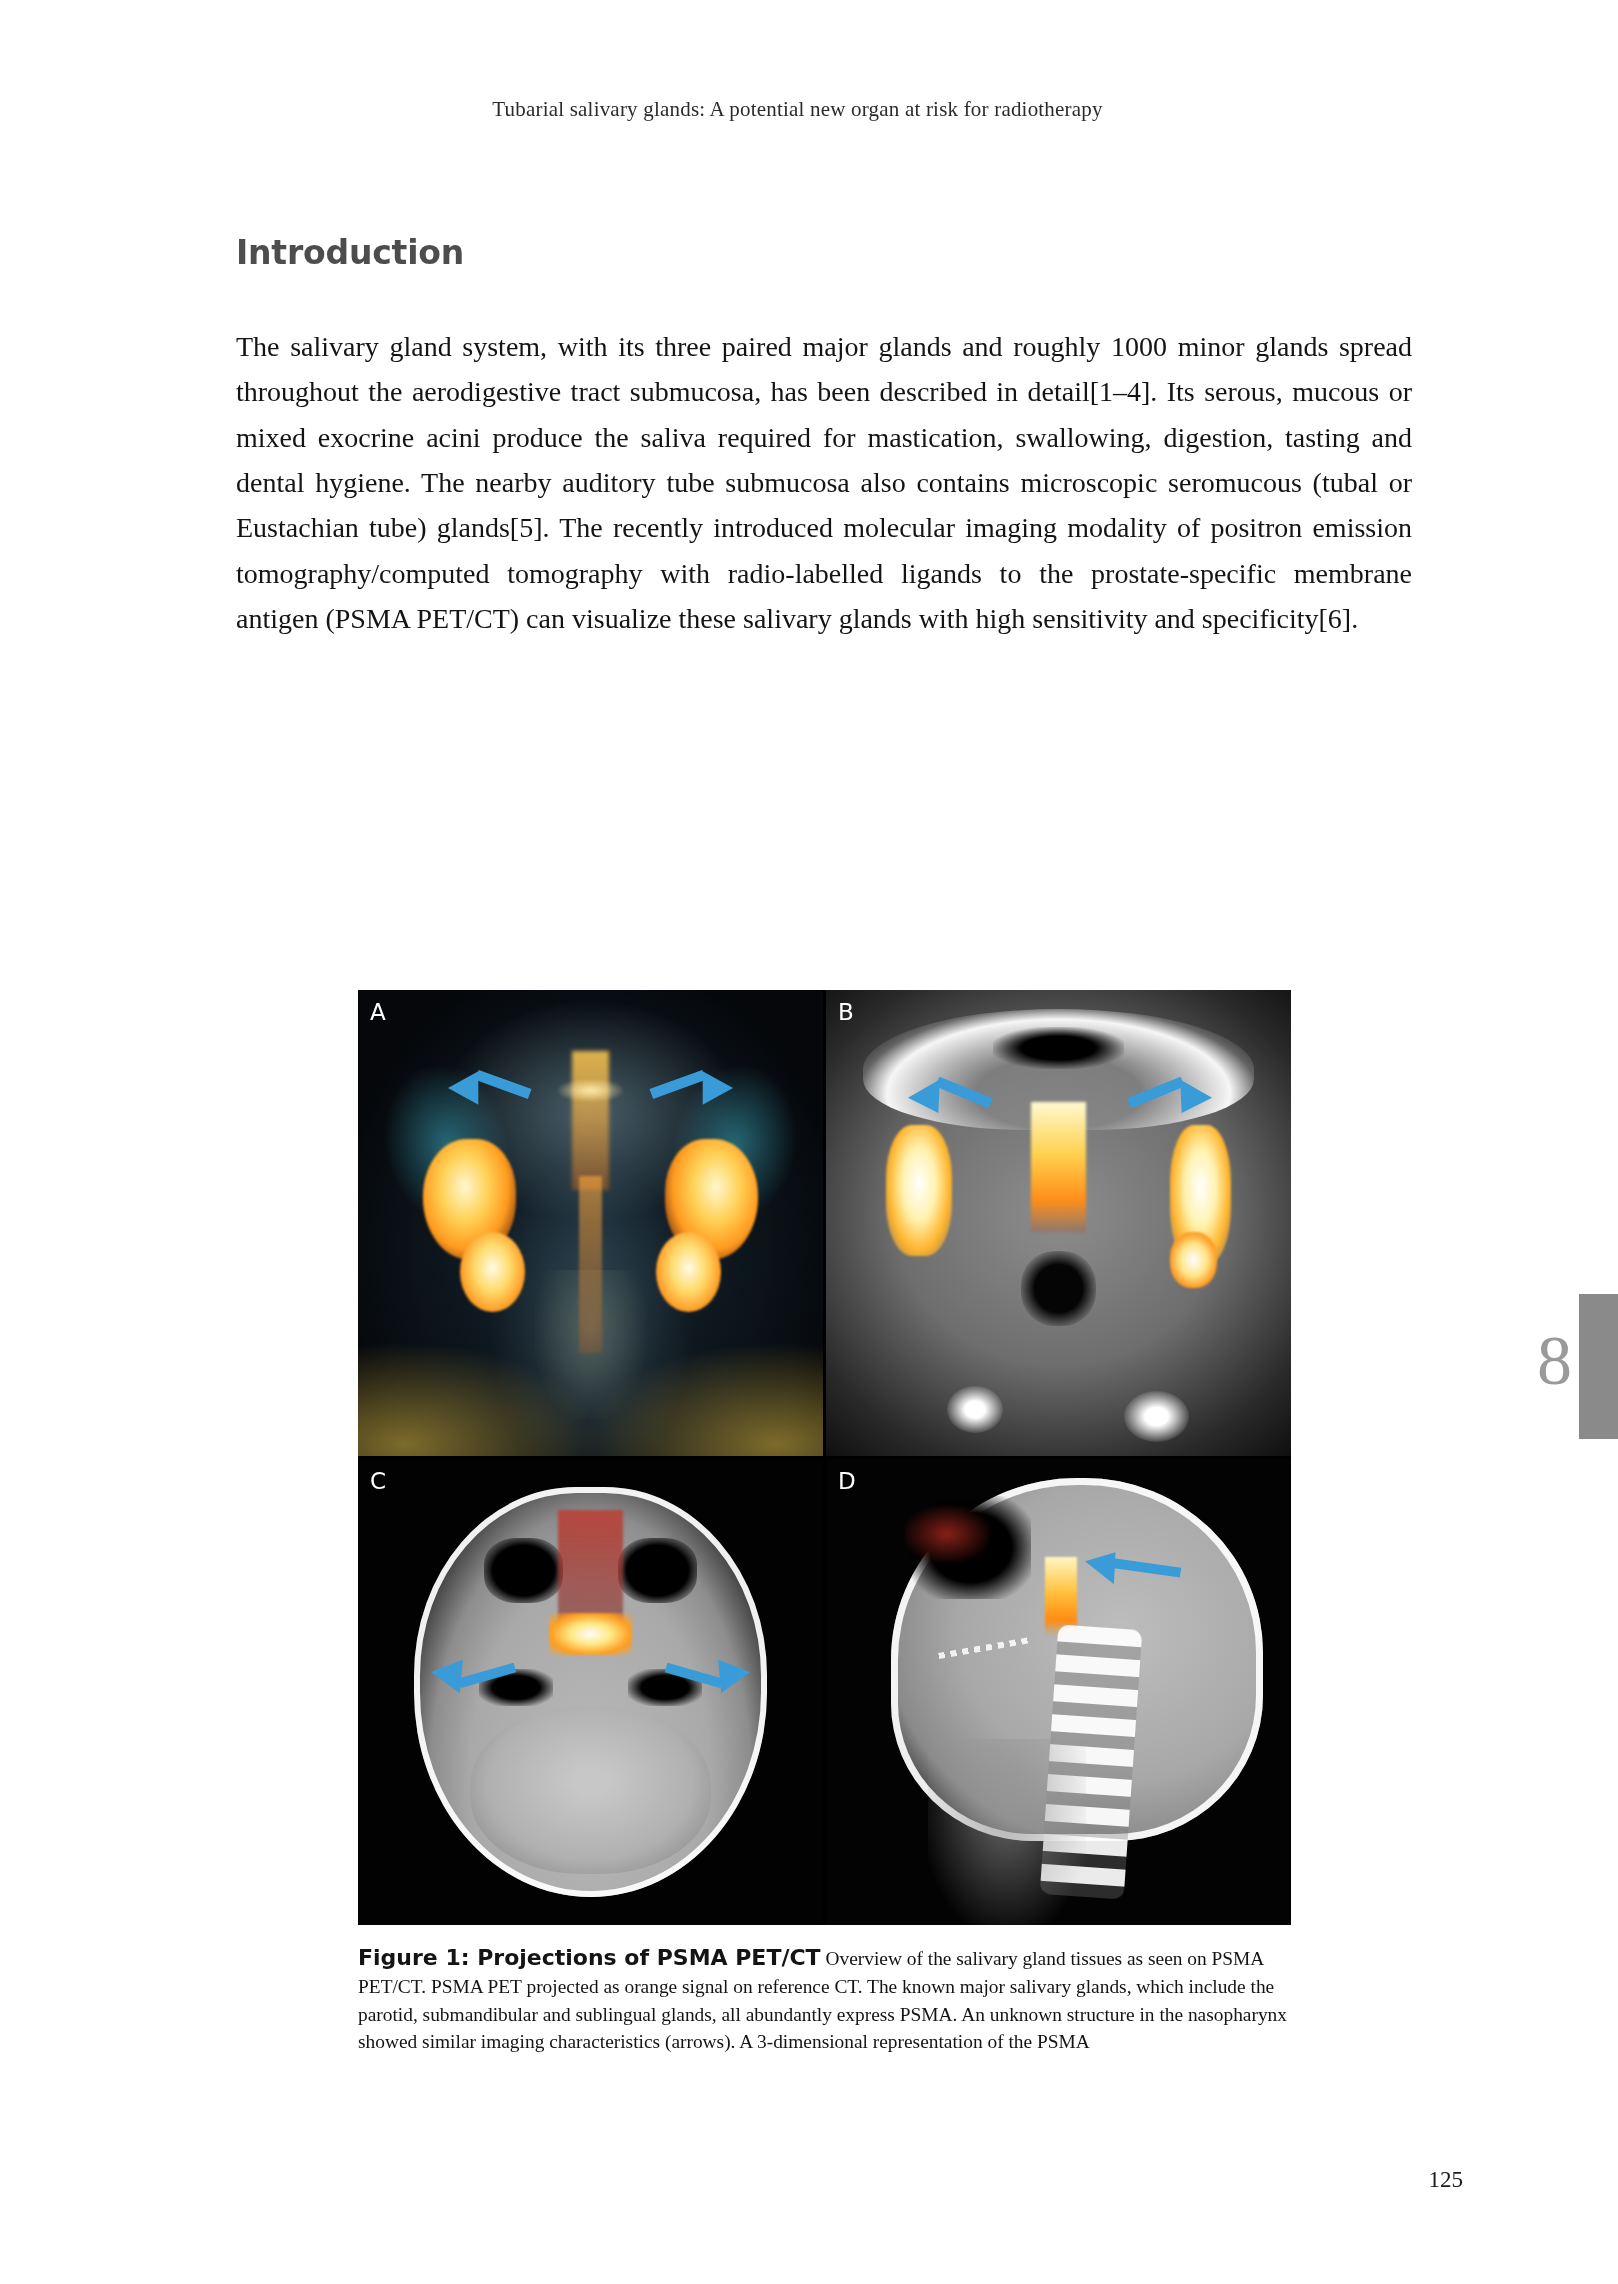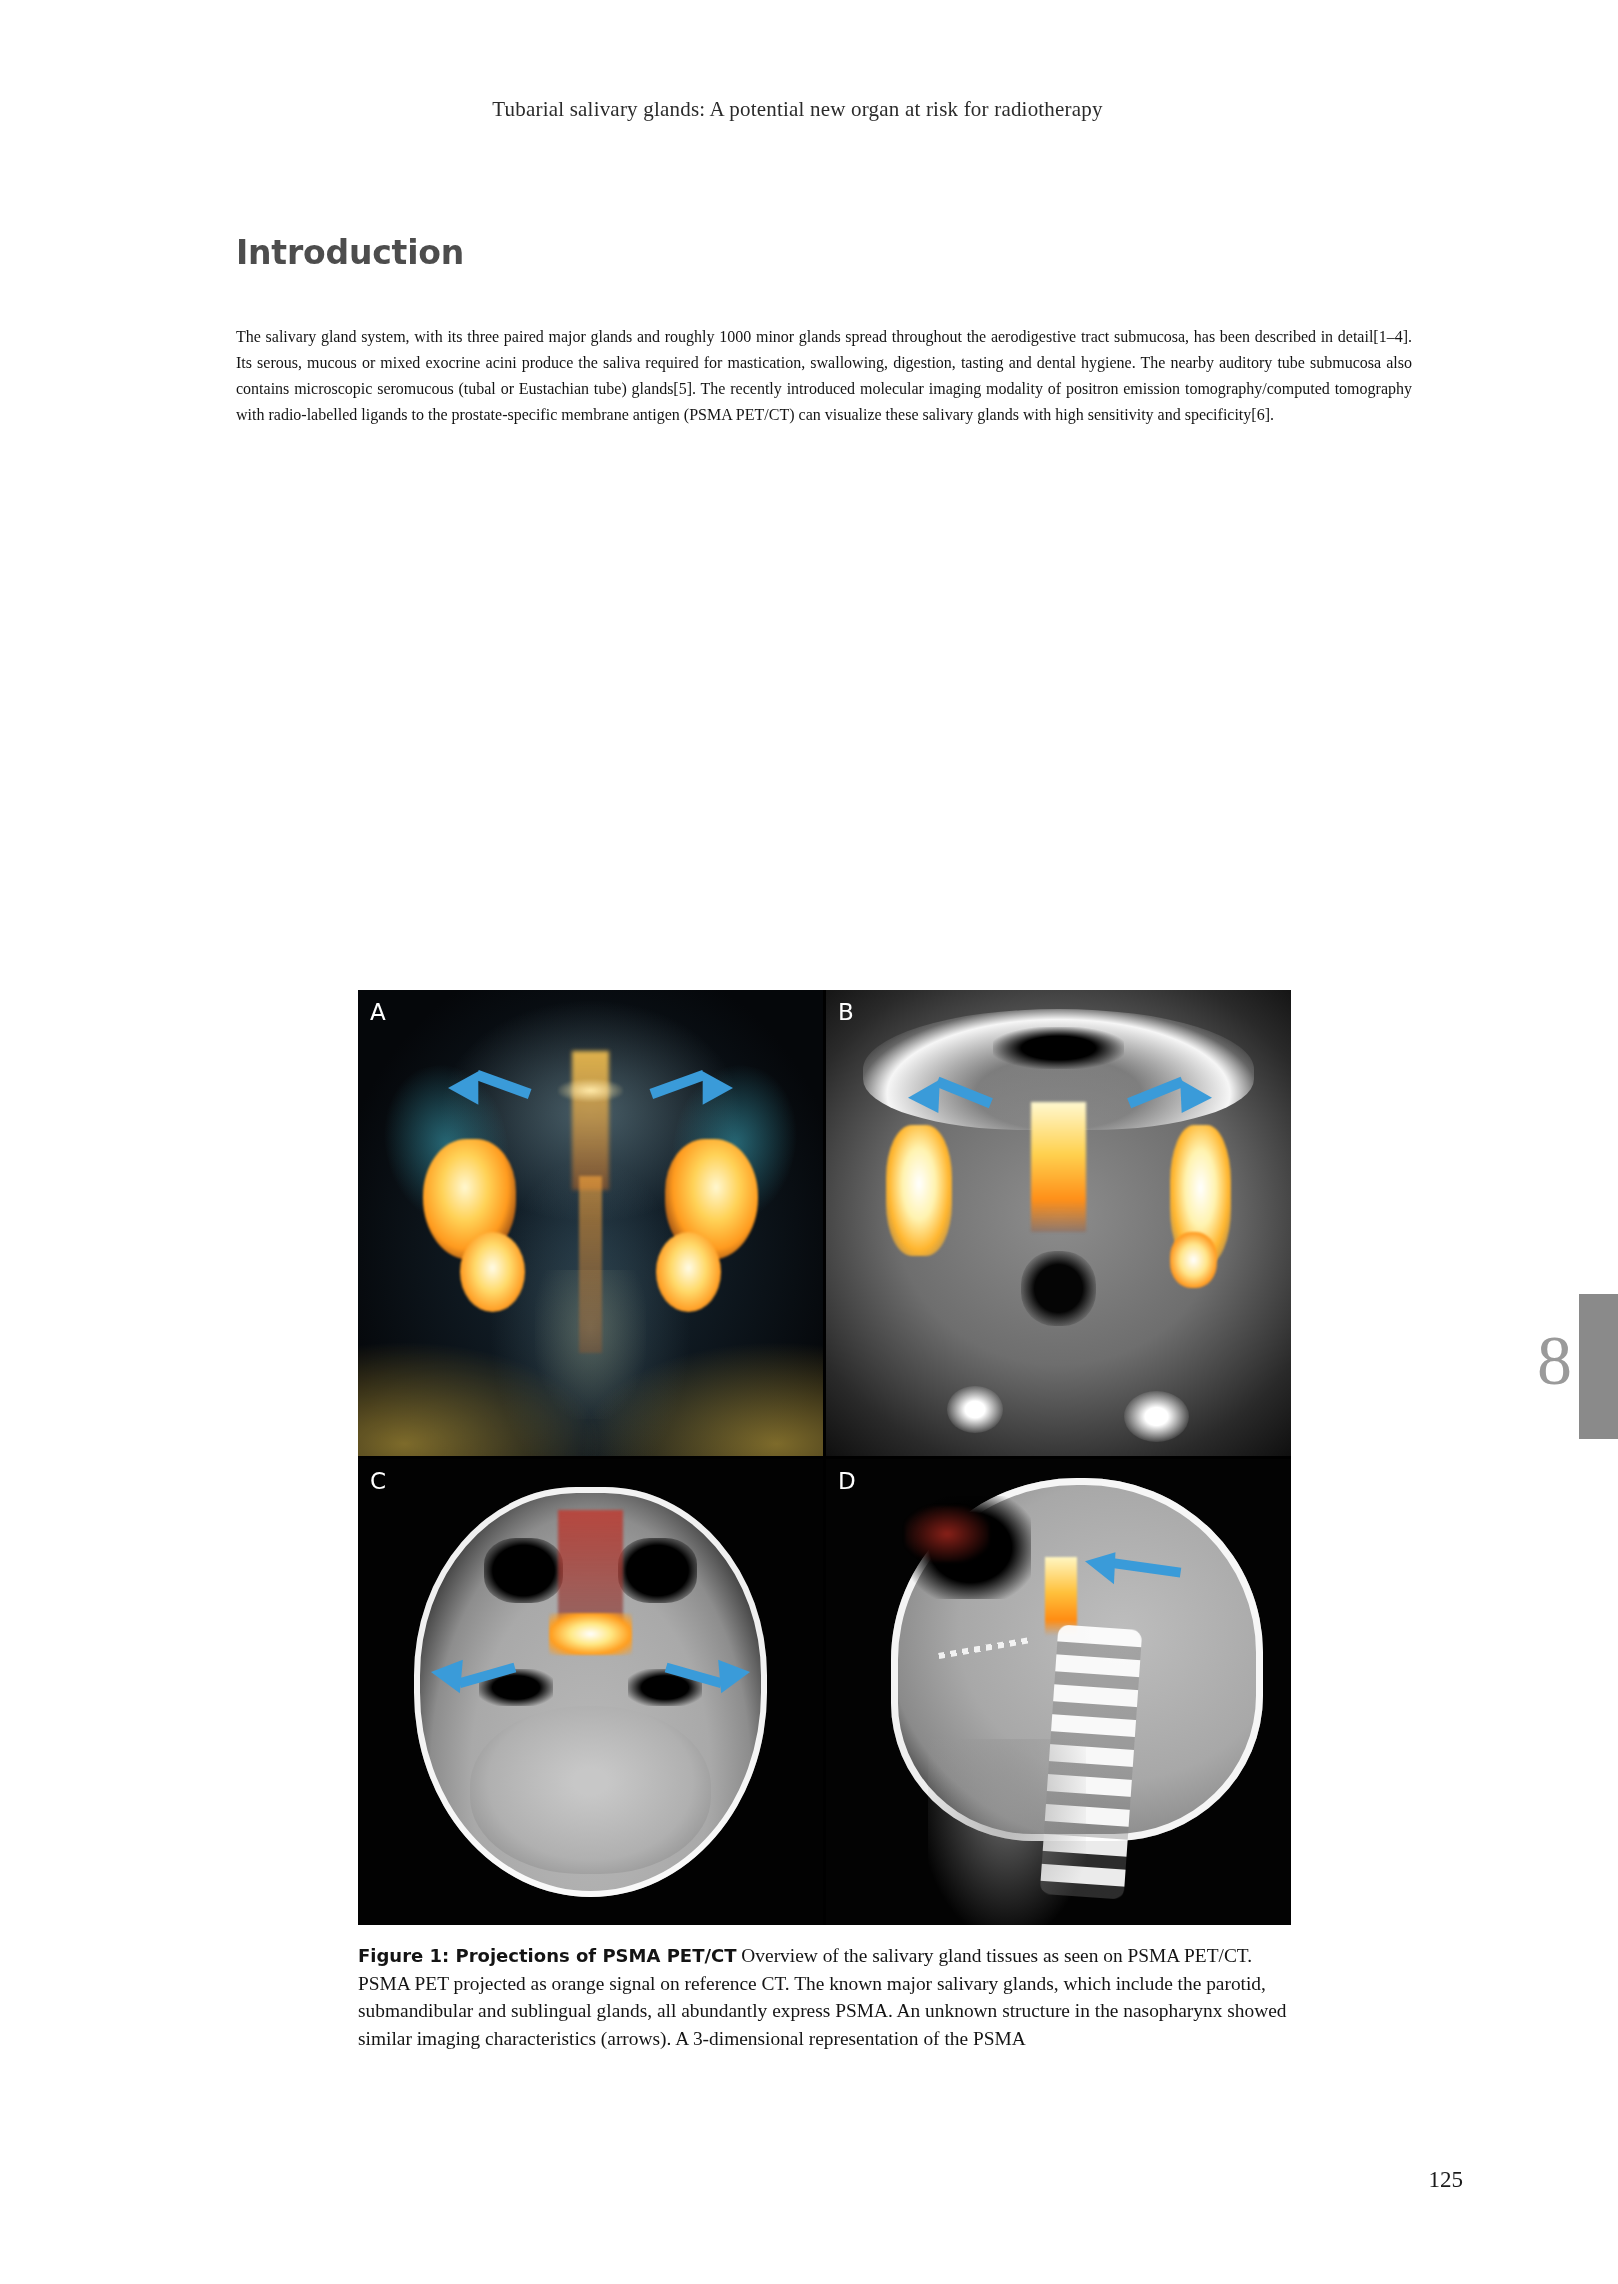--- a/index.html
+++ b/index.html
@@ -46,21 +46,21 @@
     font-family: "DejaVu Sans", sans-serif;
     font-size: 33px;
     font-weight: bold;
     color: #4d4d4d;
     margin: 0 0 52px 0;
     letter-spacing: -0.2px;
   }
 
   p.body-text {
     font-family: "Liberation Serif", serif;
-    font-size: 16px;
+    font-size: 28px;
     line-height: 1.62;
     text-align: justify;
     margin: 0;
     color: #141414;
   }
   p.body-text.second {
     margin-top: 0;
     text-align: justify;
   }
 
@@ -320,21 +320,21 @@
   .caption {
     margin-top: 17px;
     font-family: "Liberation Serif", serif;
     font-size: 19.4px;
     line-height: 1.42;
     color: #141414;
     text-align: left;
   }
   .caption b {
     font-family: "DejaVu Sans", sans-serif;
-    font-size: 18px;
+    font-size: 22px;
     font-weight: bold;
   }
 
   
   .chapter-tab {
     position: absolute;
     right: 0;
     top: 1294px;
     width: 40px;
     height: 145px;

